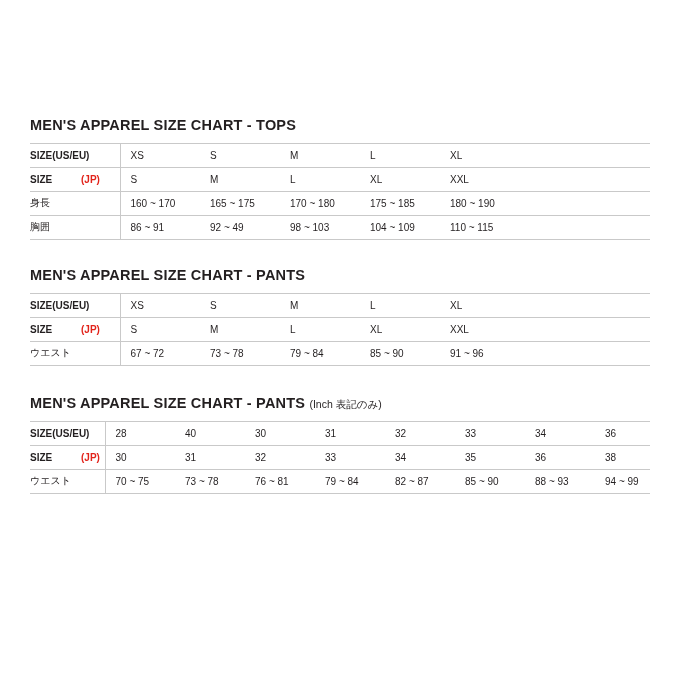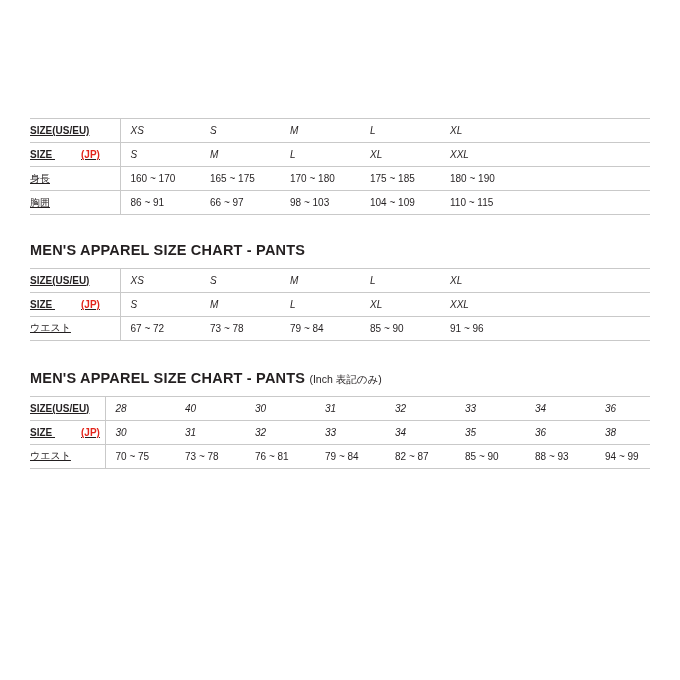--- a/index.html
+++ b/index.html
@@ -52,52 +52,53 @@
     vertical-align: middle;
     text-align: left;
     white-space: nowrap;
   }
   
   .rowlabel {
     text-align: right;
     padding-right: 12px !important;
     border-right: 1px solid #c9c9c9;
     font-size: 10px;
-    text-decoration: underline;
   }
   .rowlabel.bold {
     font-weight: bold;
   }
   .jp-red {
     color: #e2231a;
     margin-left: 26px;
   }
   .cell {
     padding-left: 10px !important;
   }
   .hdr {
     font-weight: bold;
-    font-style: italic;
   }
   
   .line-top td {
     border-top: 1px solid #c9c9c9;
   }
   .line-bot td {
     border-bottom: 1px solid #c9c9c9;
   }
   .spacer-28 { height: 28px; }
   .spacer-30 { height: 30px; }
 </style>
 </head>
 <body>
 
 <div class="page">
 
   <div class="chart-block">
+    <div class="chart-title">
+      <span>MEN'S APPAREL SIZE CHART - TOPS</span>
+    </div>
     <table class="size-table">
       <colgroup>
         <col style="width:90px">
         <col style="width:80px">
           <col style="width:80px">
           <col style="width:80px">
           <col style="width:80px">
           <col style="width:80px">
         <col>
       </colgroup>
@@ -125,21 +126,21 @@
           <td class="cell">160 ~ 170</td>
           <td class="cell">165 ~ 175</td>
           <td class="cell">170 ~ 180</td>
           <td class="cell">175 ~ 185</td>
           <td class="cell">180 ~ 190</td>
           <td></td>
         </tr>
         <tr class="line-bot">
           <td class="rowlabel">胸囲</td>
           <td class="cell">86 ~ 91</td>
-          <td class="cell">66 ~ 97</td>
+          <td class="cell">92 ~ 49</td>
           <td class="cell">98 ~ 103</td>
           <td class="cell">104 ~ 109</td>
           <td class="cell">110 ~ 115</td>
           <td></td>
         </tr>
       </tbody>
     </table>
   </div>
 
   <div class="spacer-28"></div>

